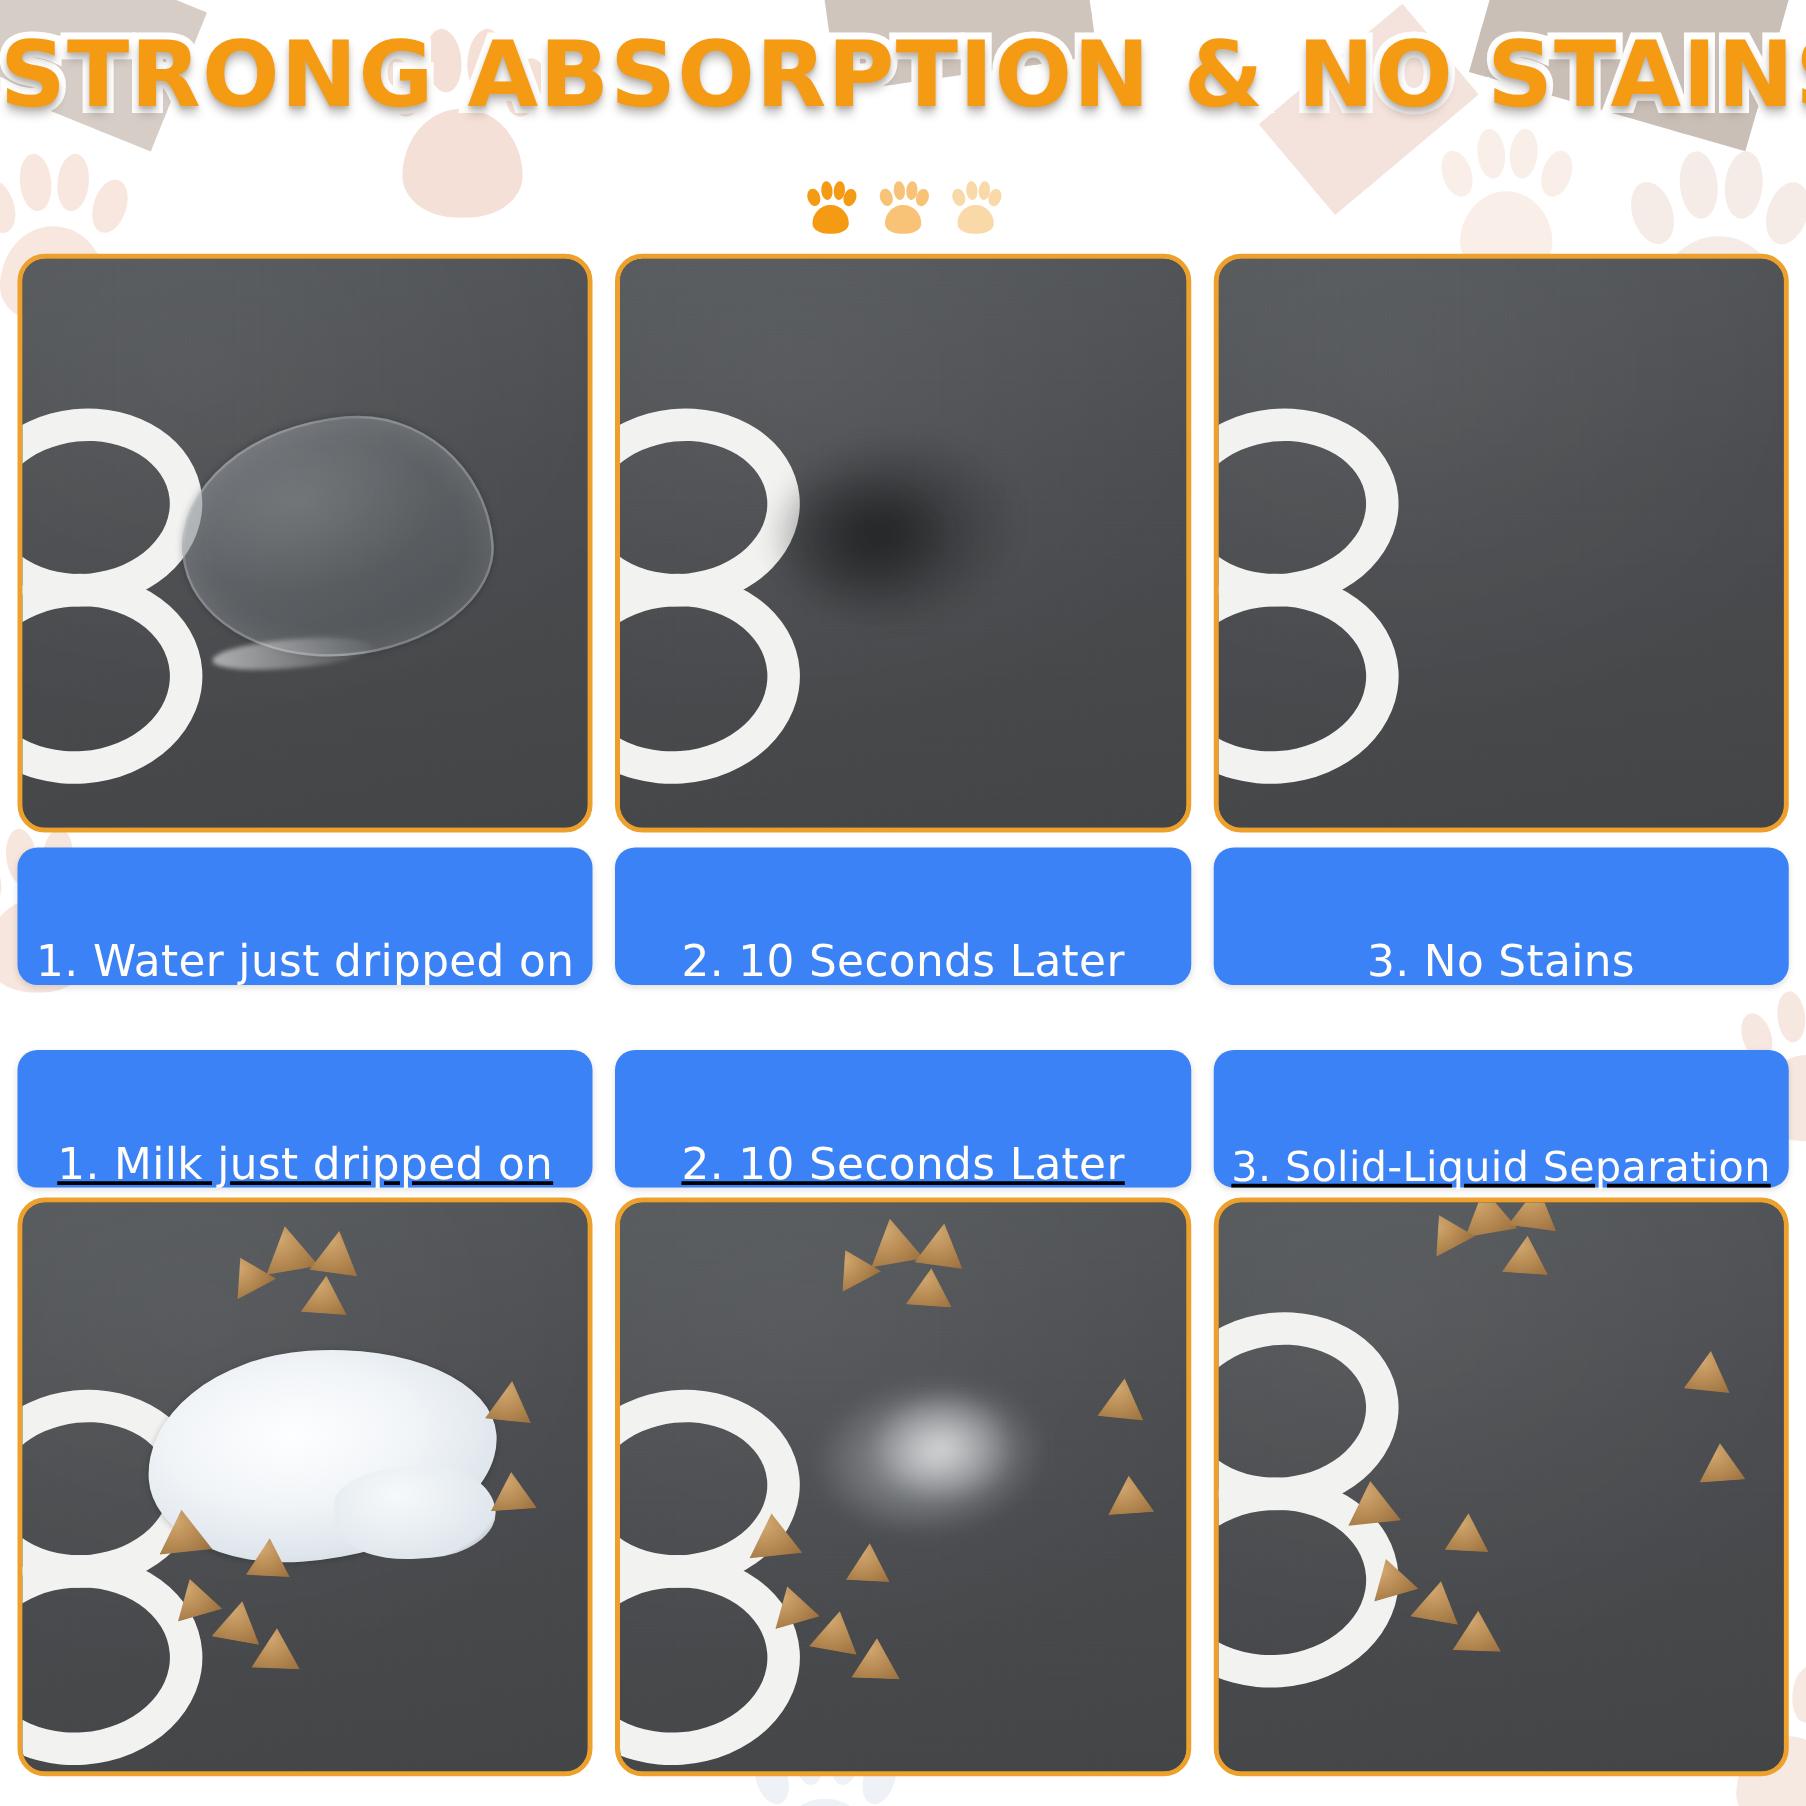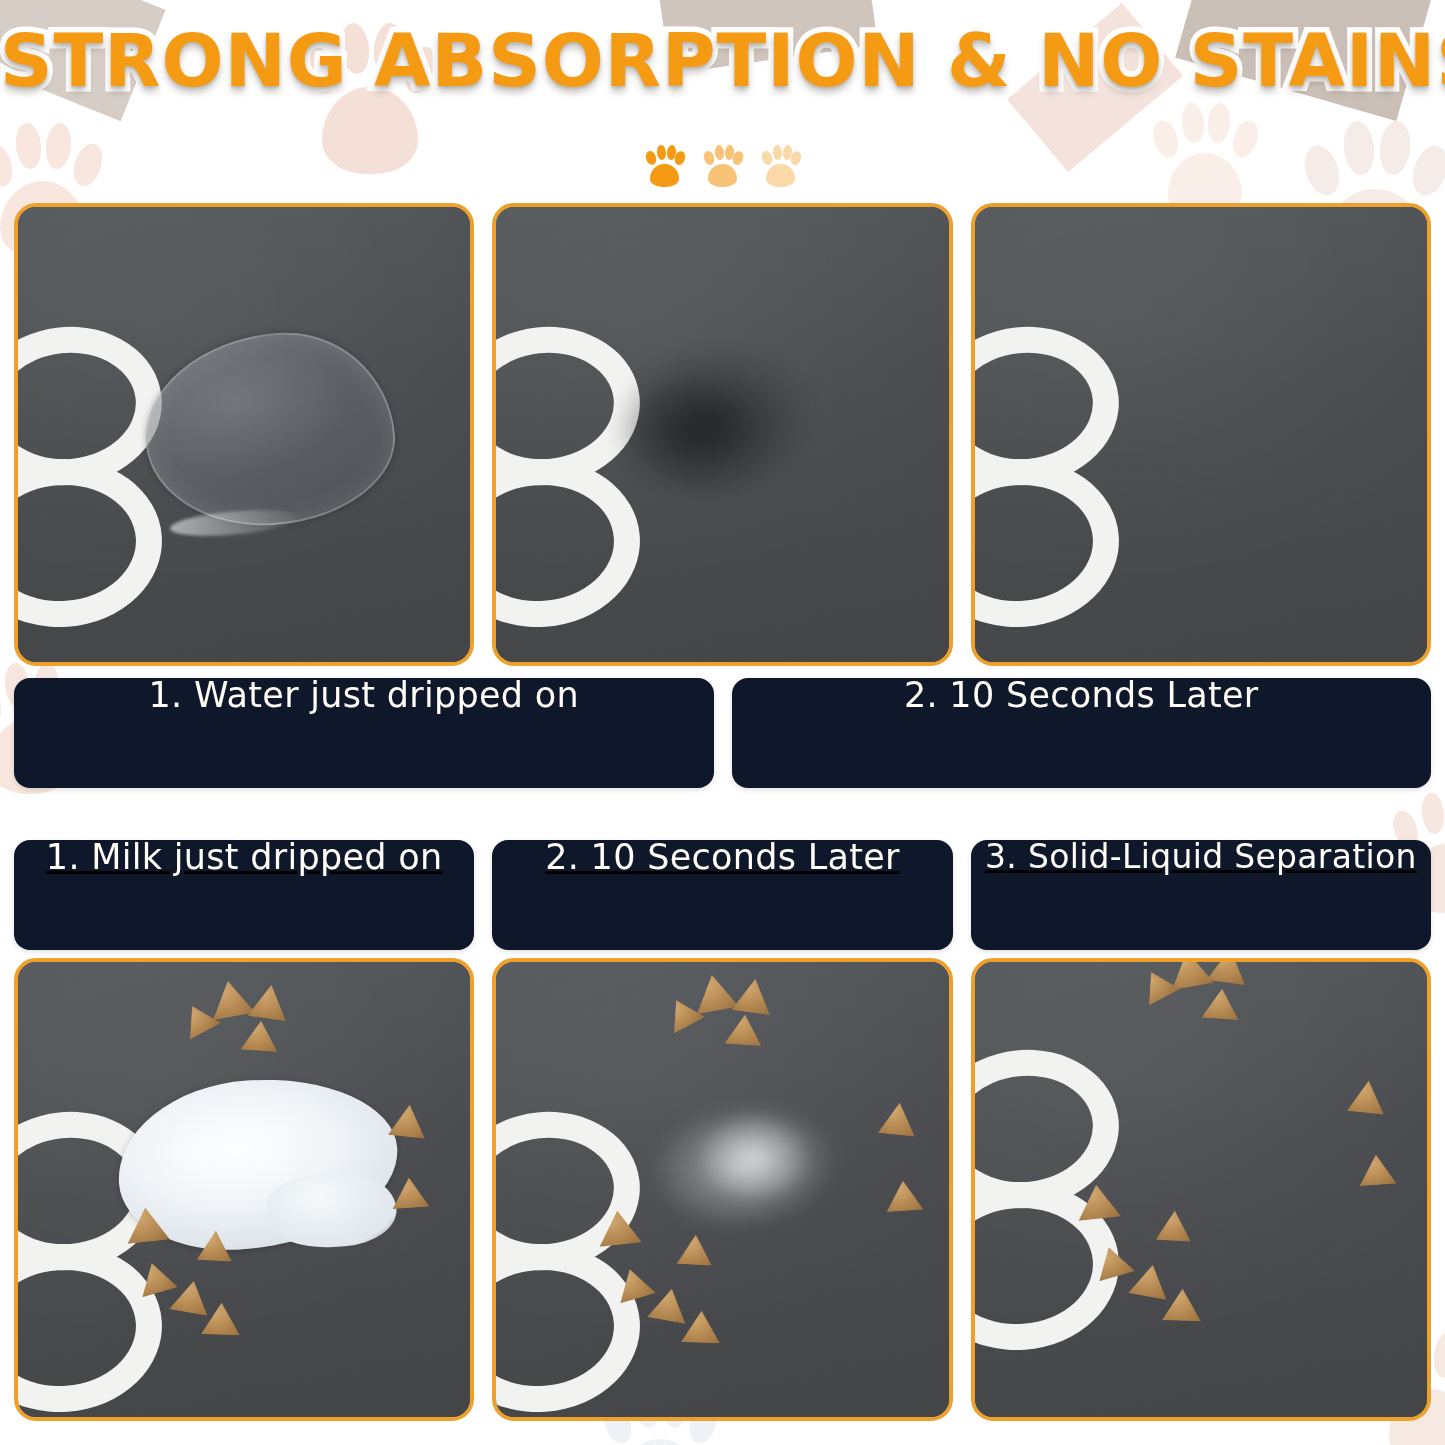--- a/index.html
+++ b/index.html
@@ -262,24 +262,24 @@
       radial-gradient(ellipse at 35% 25%, #d3a871 0%, #b98d55 45%, #966c3c 100%);
     clip-path: polygon(50% 2%, 96% 96%, 4% 96%);
     border-radius: 5px;
     box-shadow: 0 2px 3px rgba(0,0,0,0.35);
   }
 
   
   .caption {
     width: 100%;
     height: 110px;
-    background: #0f172a;
+    background: #3b82f6;
     border-radius: 16px;
     display: flex;
-    align-items: flex-start;
+    align-items: flex-end;
     justify-content: center;
     padding: 0 4px;
     box-shadow: 0 2px 5px rgba(0,0,0,0.12);
   }
   .caption span {
     font-family: "DejaVu Sans", sans-serif;
     color: #fffdf6;
     font-size: 35px;
     font-weight: 400;
     letter-spacing: 0.3px;
@@ -442,20 +442,25 @@
   <div class="cell">
     <div class="caption">
       <span>1. Water just dripped on</span>
     </div>
   </div>
   <div class="cell">
     <div class="caption">
       <span>2. 10 Seconds Later</span>
     </div>
   </div>
+  <div class="cell">
+    <div class="caption">
+      <span>3. No Stains</span>
+    </div>
+  </div>
 </div>
 
 <div class="grid-row" style="top:840px;text-decoration:underline;">
   <div class="cell">
     <div class="caption">
       <span>1. Milk just dripped on</span>
     </div>
   </div>
   <div class="cell">
     <div class="caption">

